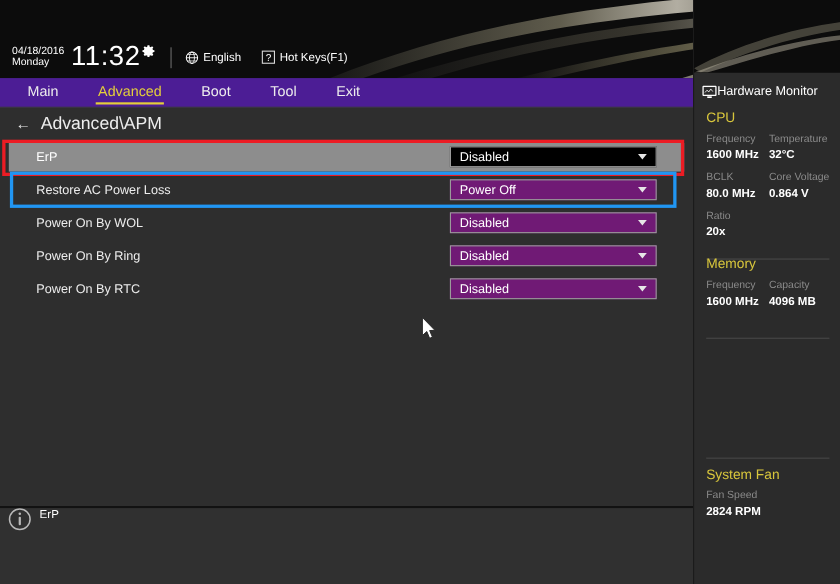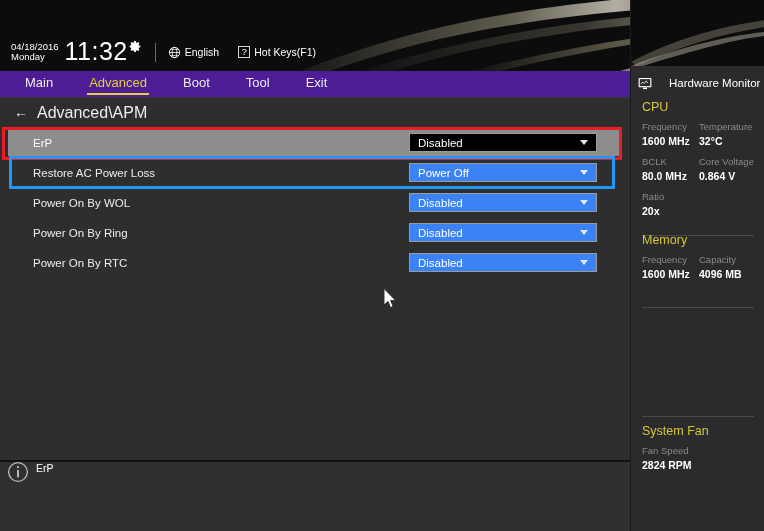--- a/index.html
+++ b/index.html
@@ -147,21 +147,21 @@
   }
   .setting-row.selected .row-label { color: #ffffff; }
 
   
   .row-slot { position: relative; height: 30px; }
 
   .dropdown {
     position: absolute;
     left: 409px;
     width: 188px; height: 19px;
-    background: #3b82f6;
+    background: #701a75;
     border: 1px solid #9a9a9a;
     display: flex; align-items: center;
     cursor: pointer;
   }
   .dropdown .dd-value {
     color: #ffffff; font-size: 11.5px;
     margin-left: 8px; white-space: nowrap;
     pointer-events: none;
   }
   .dropdown .dd-arrow {
@@ -203,21 +203,21 @@
     overflow: hidden;
   }
   #hw-header {
     position: absolute; left: 0; top: 72px;
     width: 134px; height: 22px;
     display: flex; align-items: center;
   }
   #monitor-icon { width: 14px; height: 13px; margin-left: 7px; }
   #hw-title {
     color: #ffffff; font-size: 11.5px;
-    margin-left: 17px; white-space: nowrap;
+    margin-left: 0; white-space: nowrap;
   }
   .hw-section { position: absolute; left: 0; width: 134px; }
   .hw-section-title {
     color: #d8c63c;
     font-size: 12.5px;
     margin-left: 11px;
     margin-bottom: 7px;
     white-space: nowrap;
   }
   .hw-grid {

